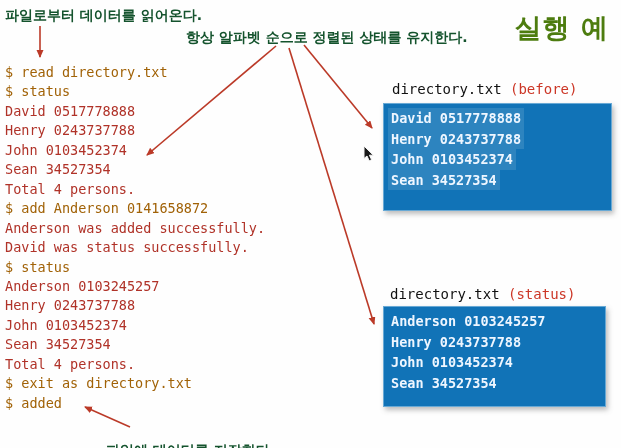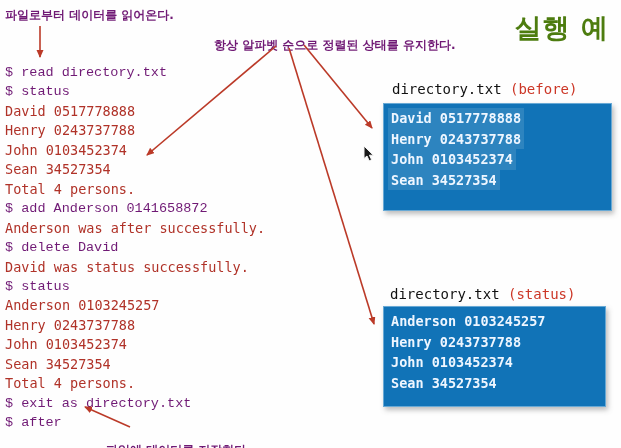--- a/index.html
+++ b/index.html
@@ -3,35 +3,35 @@
 <meta charset="utf-8">
 <style>
   html,body { margin:0; padding:0; }
   .stage {
     position:relative; width:621px; height:448px;
     background:#fefefe; overflow:hidden;
     font-family:"DejaVu Sans", sans-serif;
   }
   .annotation {
     position:absolute; font-family:"DejaVu Sans", sans-serif;
-    font-size:12px; font-weight:bold; color:#701a75; white-space:nowrap;
+    font-size:14px; font-weight:bold; color:#14532d; white-space:nowrap;
   }
   .page-title {
     position:absolute; top:10px; right:12px;
     font-size:27px; font-weight:bold; color:#4d7c0f;
     font-family:"DejaVu Sans", sans-serif; letter-spacing:1px;
   }
   .terminal {
     position:absolute; left:5px; top:63px;
   }
   .terminal div {
     font-family:"DejaVu Sans Mono", monospace;
     font-size:13.5px; line-height:19.45px; white-space:pre;
   }
-  .terminal div.cmd { color:#701a75;font-family:Liberation Mono, monospace; }
+  .terminal div.cmd { color:#a16207; }
   .terminal div.out { color:#b03228; }
   .file-label {
     position:absolute; font-family:"DejaVu Sans Mono", monospace;
     font-size:14px; color:#111; white-space:pre;
   }
   .file-label .state { color:#cc3626;margin-top:11px; }
   .label-before { left:392px; top:81px; }
   .label-after  { left:390px; top:286px; }
   .filebox {
     position:absolute; box-sizing:border-box;
@@ -54,44 +54,43 @@
 </style>
 </head>
 <body>
 
 <div class="stage">
 
   <div class="page-title">실행 예</div>
 
   <div class="annotation" style="left:5px; top:7px;">파일로부터 데이터를 읽어온다.</div>
 
-  <div class="annotation" style="left:186px; top:37px;margin-left:28px;">항상 알파벳 순으로 정렬된 상태를 유지한다.</div>
+  <div class="annotation" style="left:186px; top:29px;">항상 알파벳 순으로 정렬된 상태를 유지한다.</div>
 
   <div class="annotation" style="left:106px; top:442px;text-align:center;">파일에 데이터를 저장한다.</div>
 
   <div class="terminal">
       <div class="cmd">$ read directory.txt</div>
       <div class="cmd">$ status</div>
       <div class="out">David 0517778888</div>
       <div class="out">Henry 0243737788</div>
       <div class="out">John 0103452374</div>
       <div class="out">Sean 34527354</div>
       <div class="out">Total 4 persons.</div>
       <div class="cmd">$ add Anderson 0141658872</div>
-      <div class="out">Anderson was after successfully.</div>
-      <div class="cmd">$ delete David</div>
+      <div class="out">Anderson was added successfully.</div>
       <div class="out">David was status successfully.</div>
       <div class="cmd">$ status</div>
       <div class="out">Anderson 0103245257</div>
       <div class="out">Henry 0243737788</div>
       <div class="out">John 0103452374</div>
       <div class="out">Sean 34527354</div>
       <div class="out">Total 4 persons.</div>
       <div class="cmd">$ exit as directory.txt</div>
-      <div class="cmd">$ after</div>
+      <div class="cmd">$ added</div>
     </div>
 
   <div class="file-label label-before"><span>directory.txt</span><span> </span><span class="state">(before)</span></div>
 
   <div class="filebox box-before">
       <div>David 0517778888</div>
       <div>Henry 0243737788</div>
       <div>John 0103452374</div>
       <div>Sean 34527354</div>
     </div>

